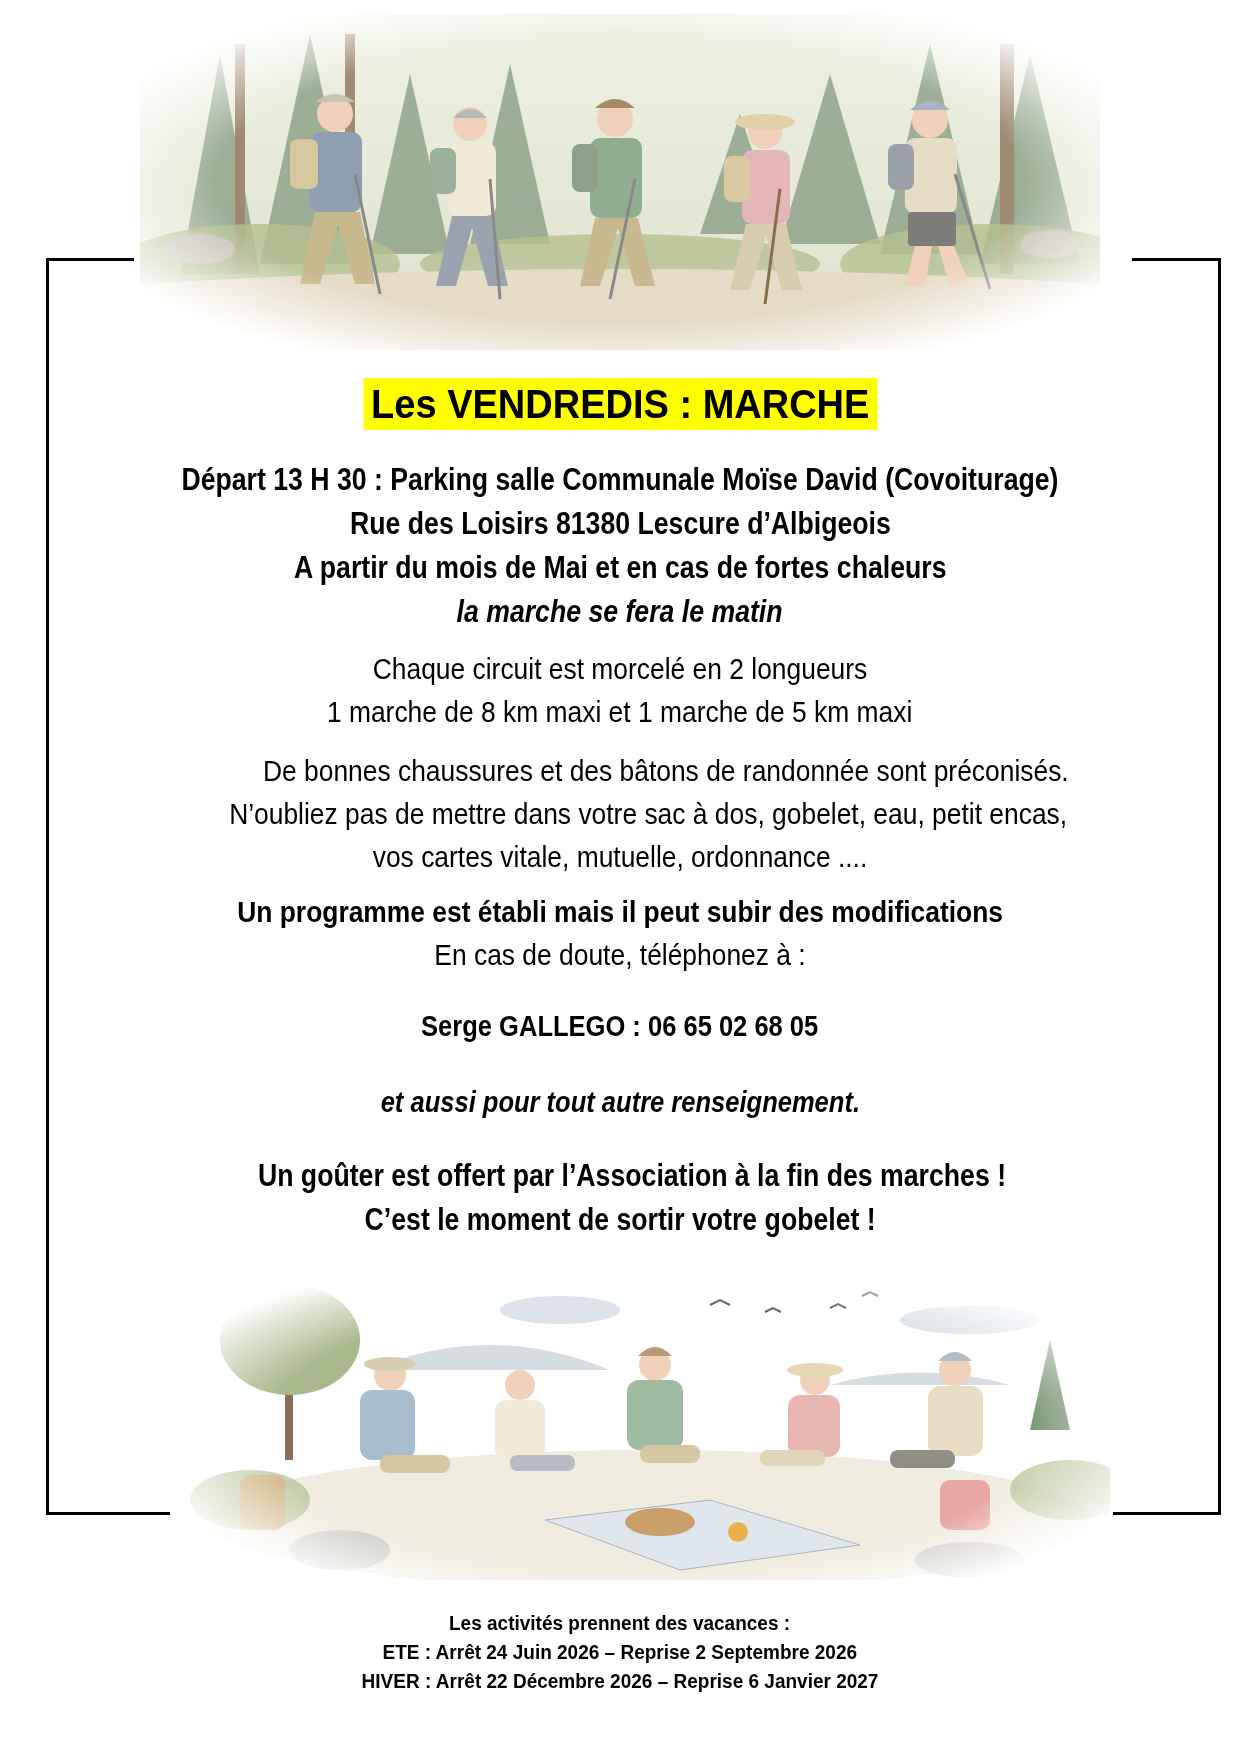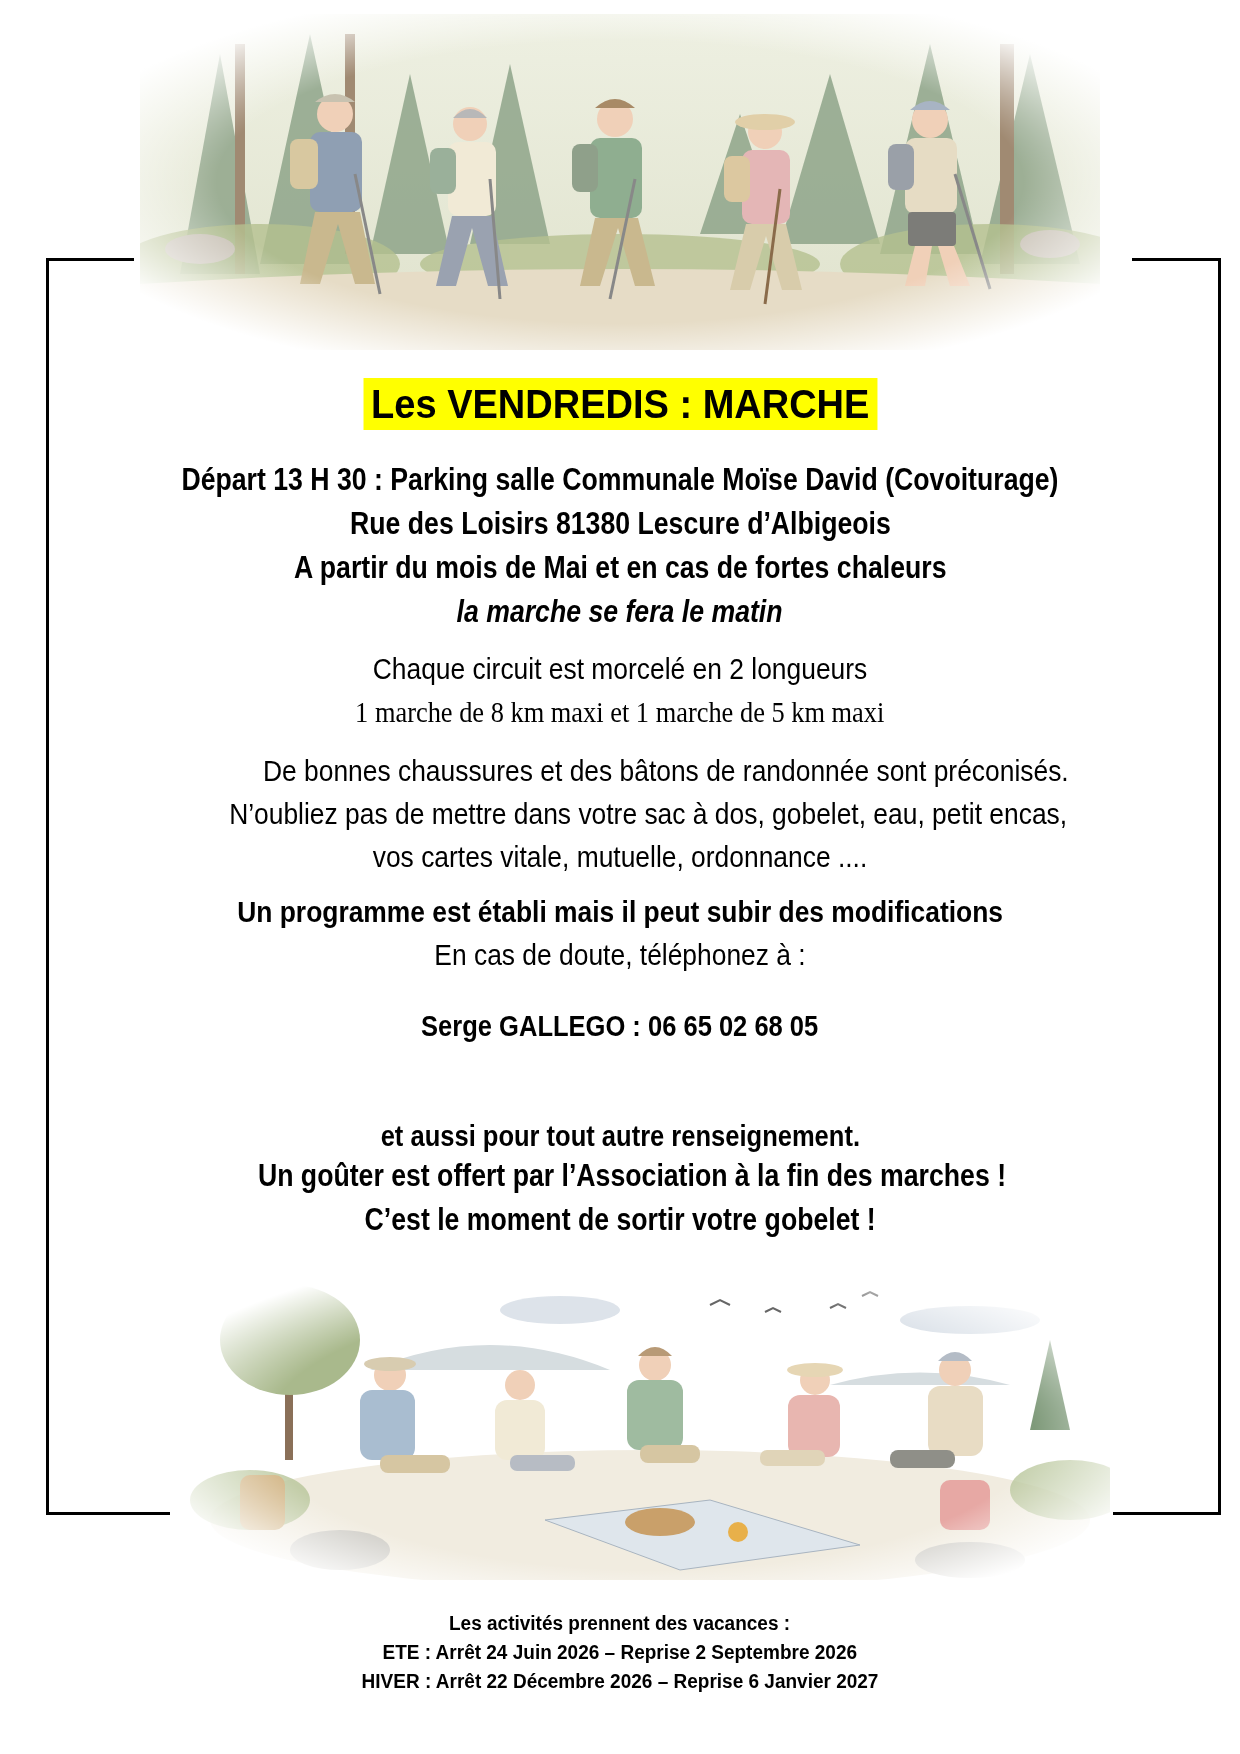--- a/index.html
+++ b/index.html
@@ -63,31 +63,31 @@
     .r30 { font-size: 30px; transform: scaleX(0.88); }
     .b28 { font-size: 29px; font-weight: bold; transform: scaleX(0.88); }
     .small-b { font-size: 20px; font-weight: bold; transform: scaleX(0.95); }
 
     .l1  { top: 462px; }
     .l2  { top: 506px; }
     .l3  { top: 550px; }
     .l4  { top: 594px; font-style: italic; }
 
     .l5  { top: 652px; }
-    .l6  { top: 695px; font-family: Liberation Serif, serif; }
+    .l6  { top: 695px; }
 
     .l7  { top: 754px; padding-left: 46px; }
     .l8  { top: 797px; padding-left: 28px; }
     .l9  { top: 840px; }
 
     .l10 { top: 895px; font-weight: bold; }
     .l11 { top: 938px; }
 
     .l12 { top: 1010px; }
-    .l13 { top: 1120px; }
+    .l13 { top: 1086px; font-style: italic; }
 
     .l14 { top: 1158px; padding-left: 12px; }
     .l15 { top: 1202px; }
 
     .f1 { top: 1612px; }
     .f2 { top: 1641px; }
     .f3 { top: 1670px; }
   </style>
 </head>
 <body>

